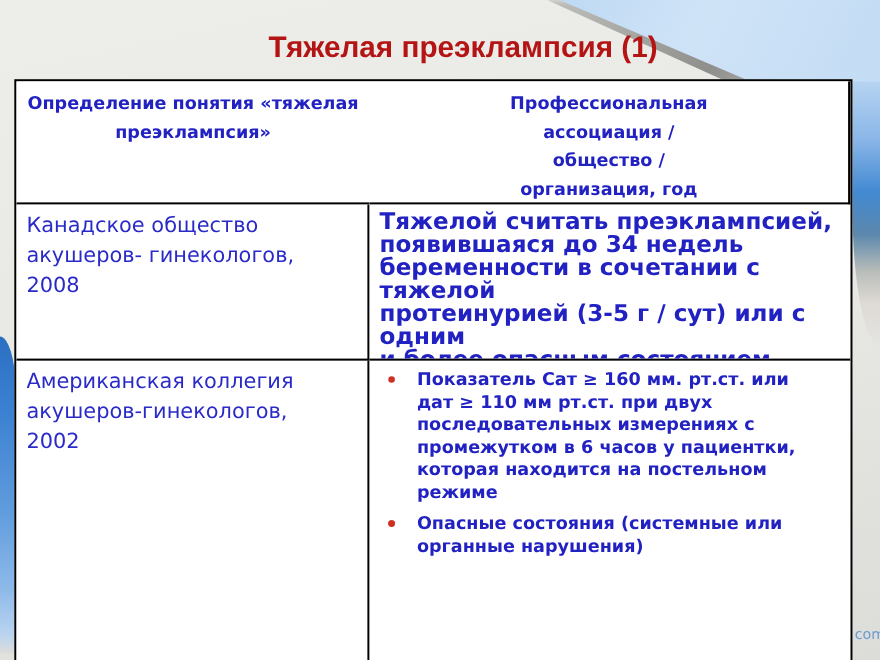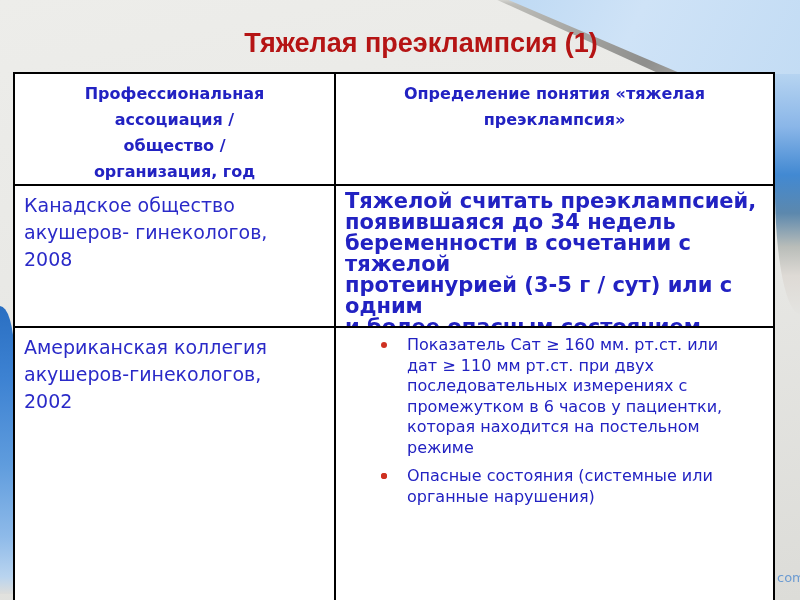--- a/index.html
+++ b/index.html
@@ -77,23 +77,22 @@
     padding:5px 3px 0 9px;
     white-space:pre-line;
   }
   .bullets-cell { padding-top:7px; }
   .bullets-cell ul { list-style:none; }
   .bullets-cell li {
     position:relative;
     padding:0 4px 0 43px;
     margin-bottom:8px;
     color:var(--text-blue,#2222C2);
-    font-weight:normal; font-size:16px; line-height:20.5px;
+    font-weight:bold; font-size:16px; line-height:20.5px;
     white-space:pre-line;
-    margin-left:28px;
   }
   .dot {
     position:absolute; left:17px; top:7px;
     width:6px; height:6px; border-radius:50%;
     background:var(--bullet-red,#CE3121);
   }
 
   .watermark {
     position:absolute; top:570px; left:777px;
     font-size:13px; color:var(--watermark-blue,#6B9BD2);
@@ -104,26 +103,26 @@
 <body>
 
 <div class="corner-shadow"></div>
 <div class="corner-wedge"></div>
 <div class="right-strip"></div>
 <div class="left-swoosh"></div>
 
 <div class="title">Тяжелая преэклампсия (1)</div>
 
 <div class="table">
+  <div class="cell head rb">Определение понятия «тяжелая
+преэклампсия»</div>
   <div class="cell head col1 rb">Профессиональная
 ассоциация /
 общество /
 организация, год</div>
-  <div class="cell head rb">Определение понятия «тяжелая
-преэклампсия»</div>
 
   <div class="cell org col1 rb">Канадское общество
 акушеров- гинекологов,
 2008</div>
   <div class="cell def rb">Тяжелой считать преэклампсией,
 появившаяся до 34 недель
 беременности в сочетании с тяжелой
 протеинурией (3-5 г / сут) или с одним
 и более опасным состоянием
 (системные или органные нарушения)</div>

